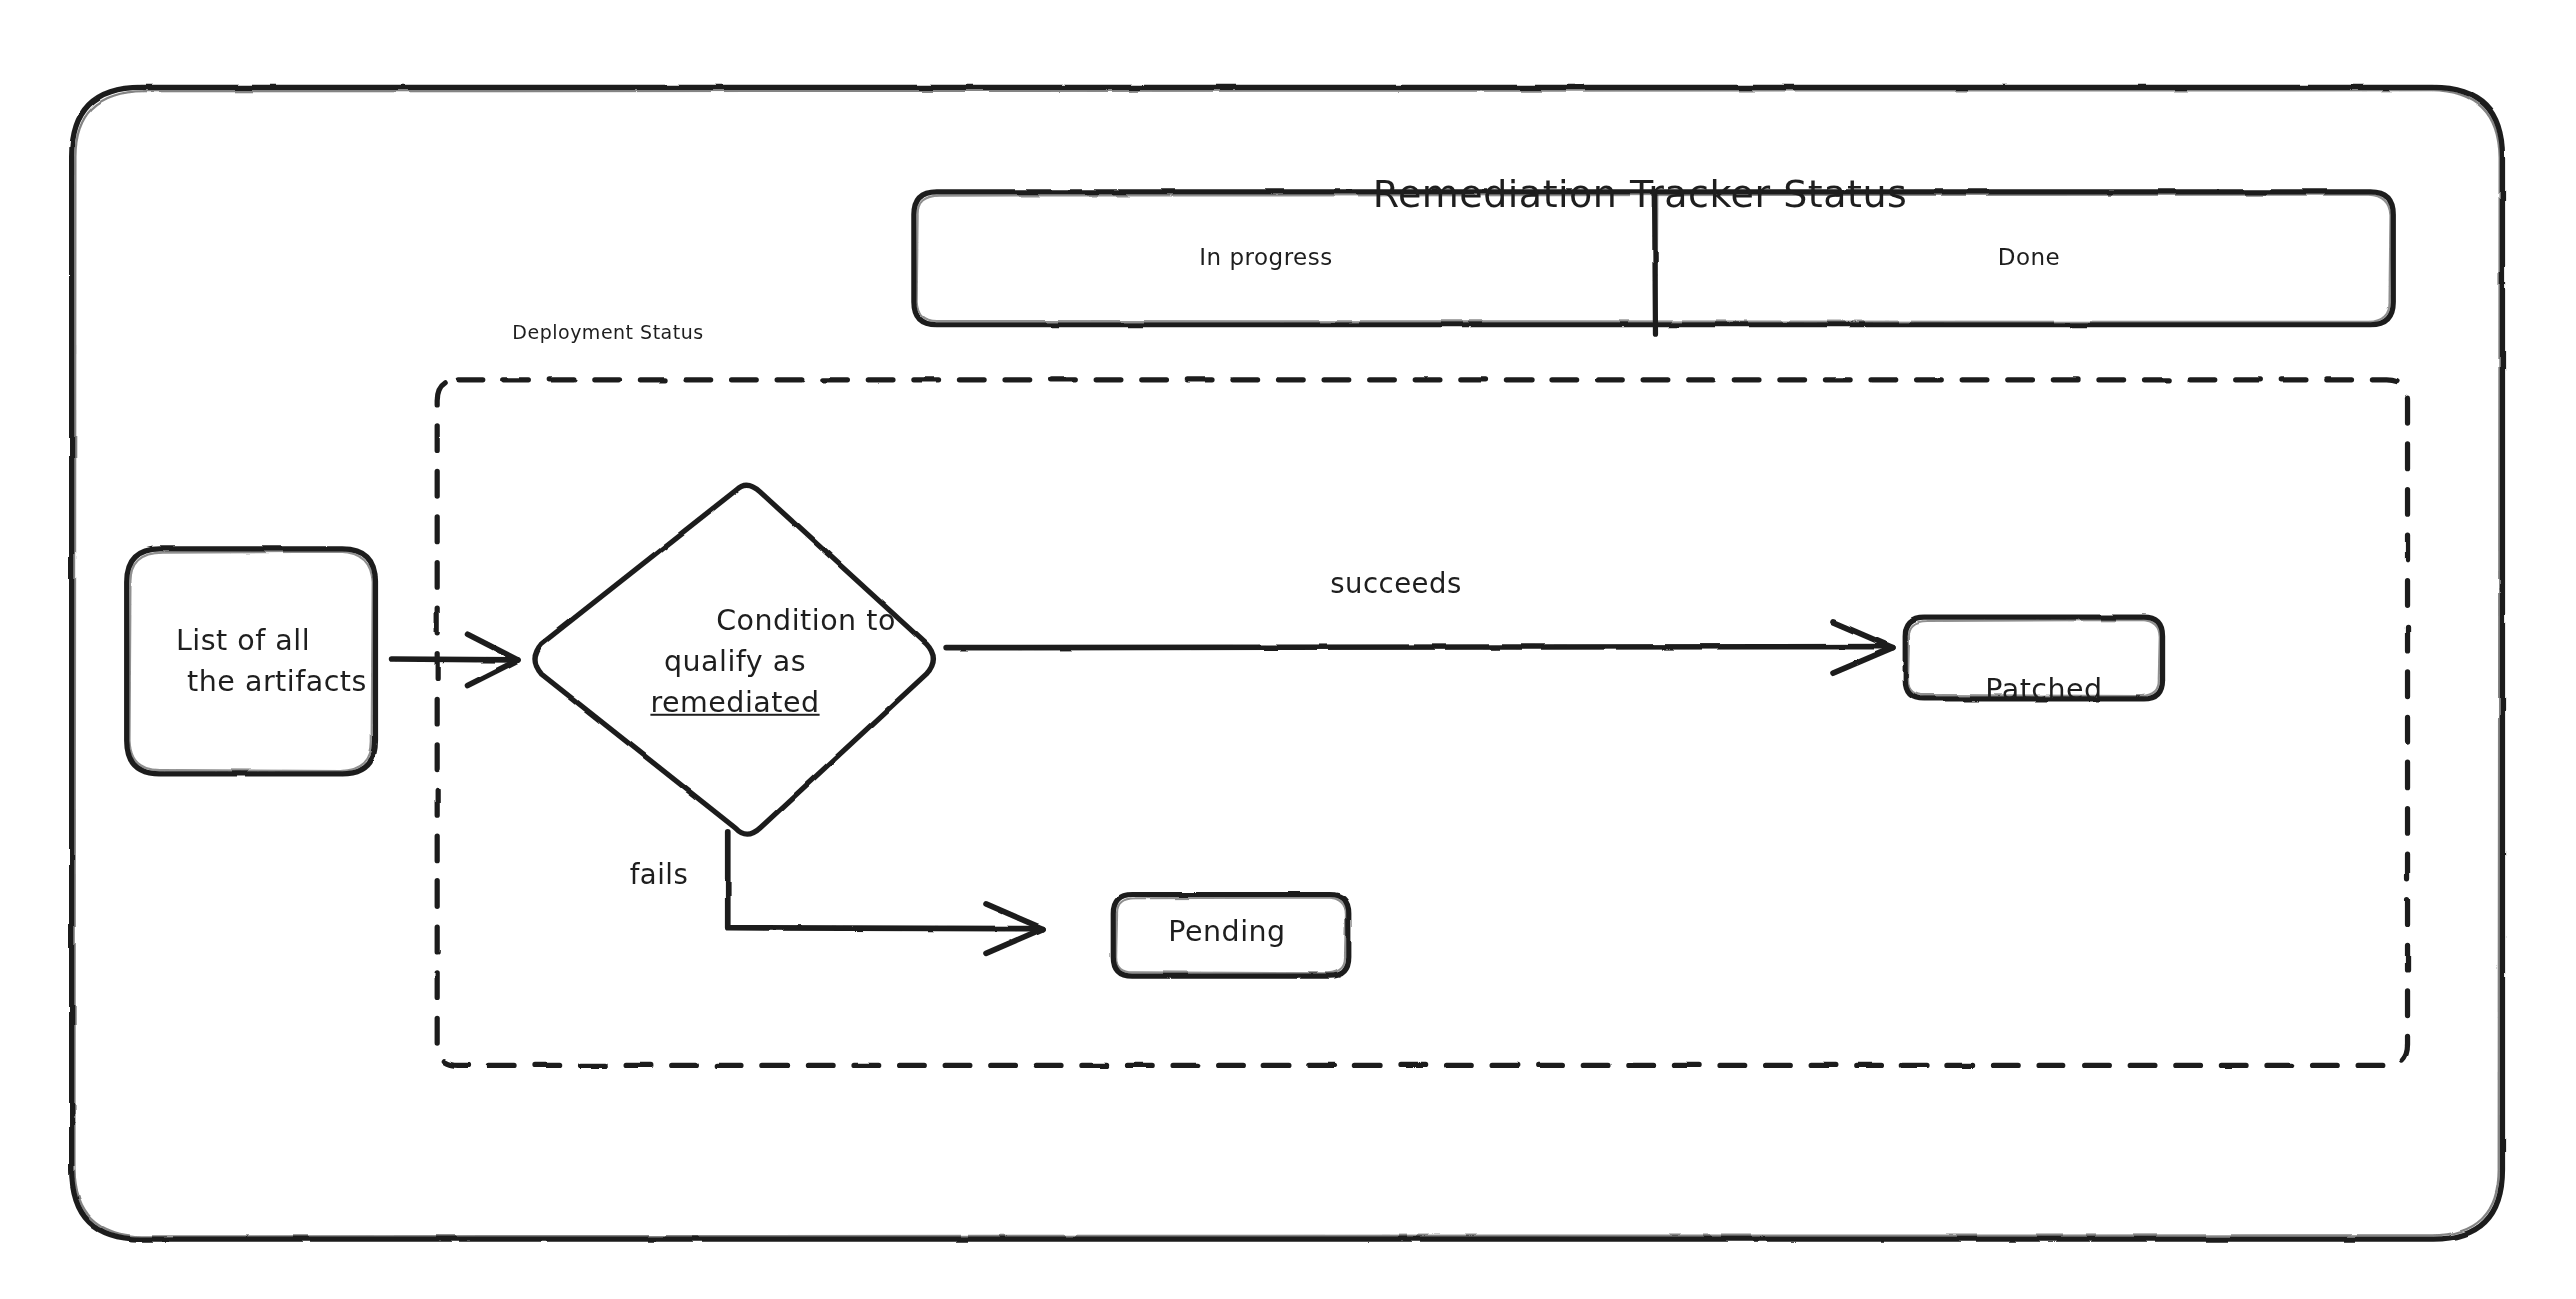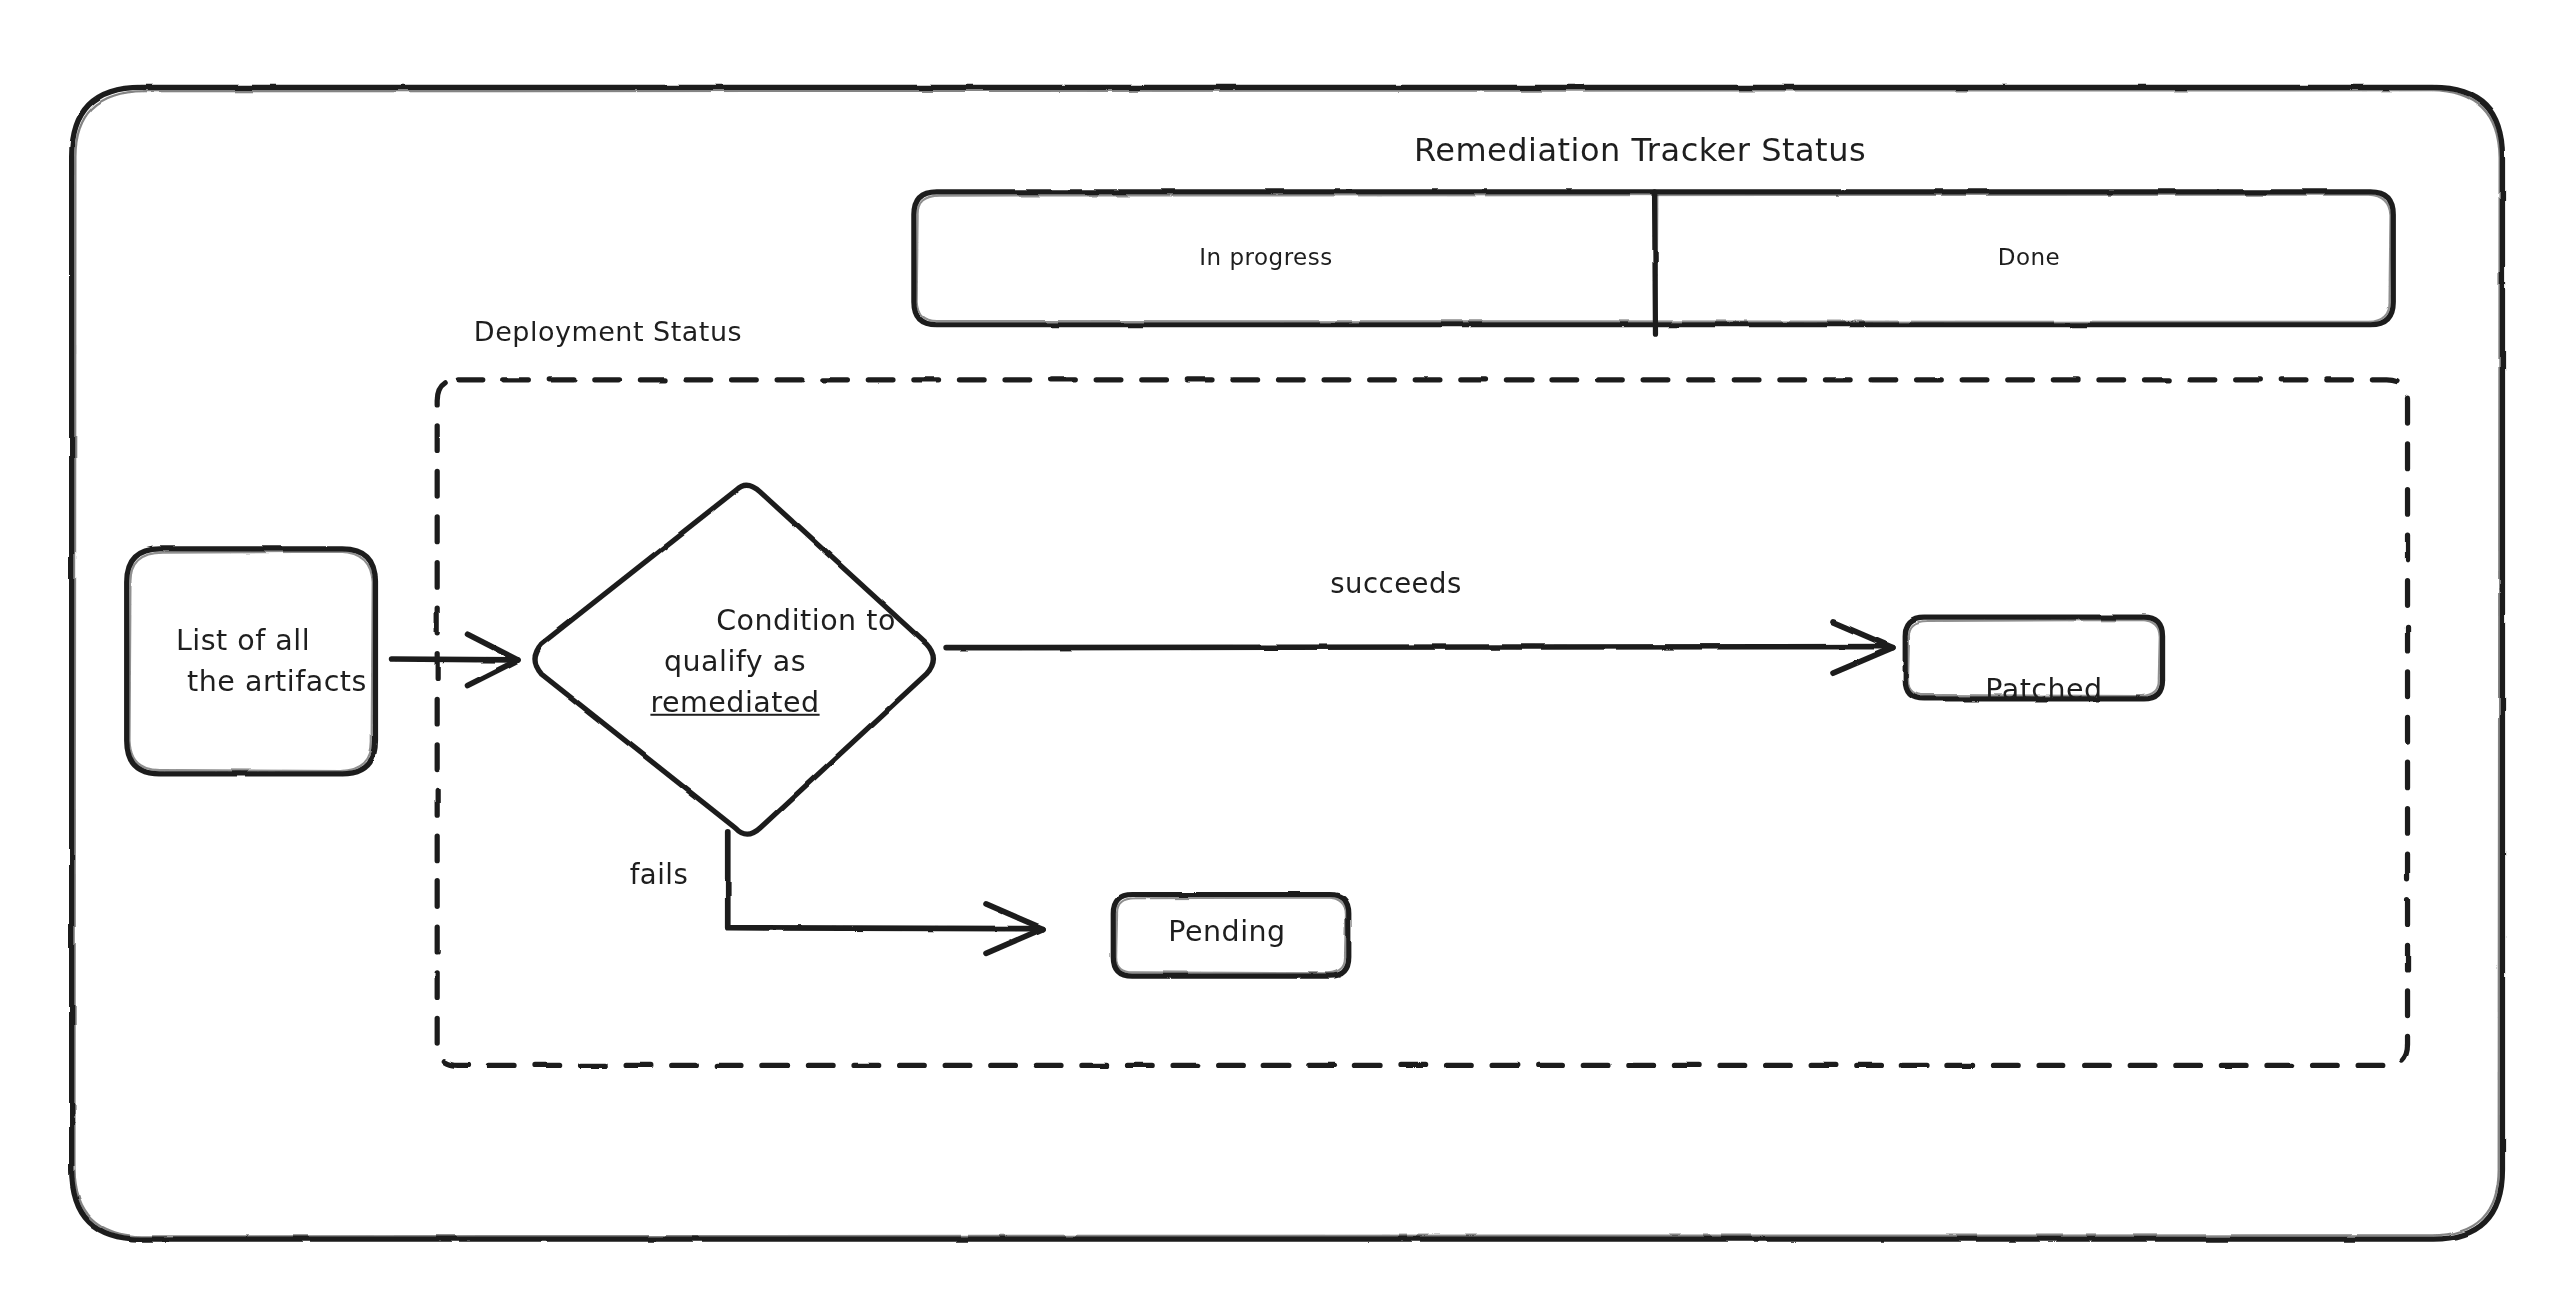--- a/index.html
+++ b/index.html
@@ -31,22 +31,22 @@
     color: #1e1e1e;
     font-family: "DejaVu Sans", sans-serif;
     font-weight: 400;
     letter-spacing: 0.5px;
     white-space: pre;
     text-align: center;
     line-height: 1.28;
     transform: translate(-50%, -50%);
     pointer-events: none;
   }
-  .lbl.t-title    { font-size: 32px; }
-  .lbl.t-section  { font-size: 27px; }
+  .lbl.t-title    { font-size: 38px; margin-top: 44px; }
+  .lbl.t-section  { font-size: 19px; }
   .lbl.t-node     { font-size: 28.5px; }
   .lbl.t-edge     { font-size: 27.5px; }
   .lbl.t-cell     { font-size: 23px; margin-left: 34px; }
   .lbl.t-state    { font-size: 28.5px; }
 
   .hit {
     position: absolute;
     transform: translate(-50%, -50%);
     background: transparent;
   }

